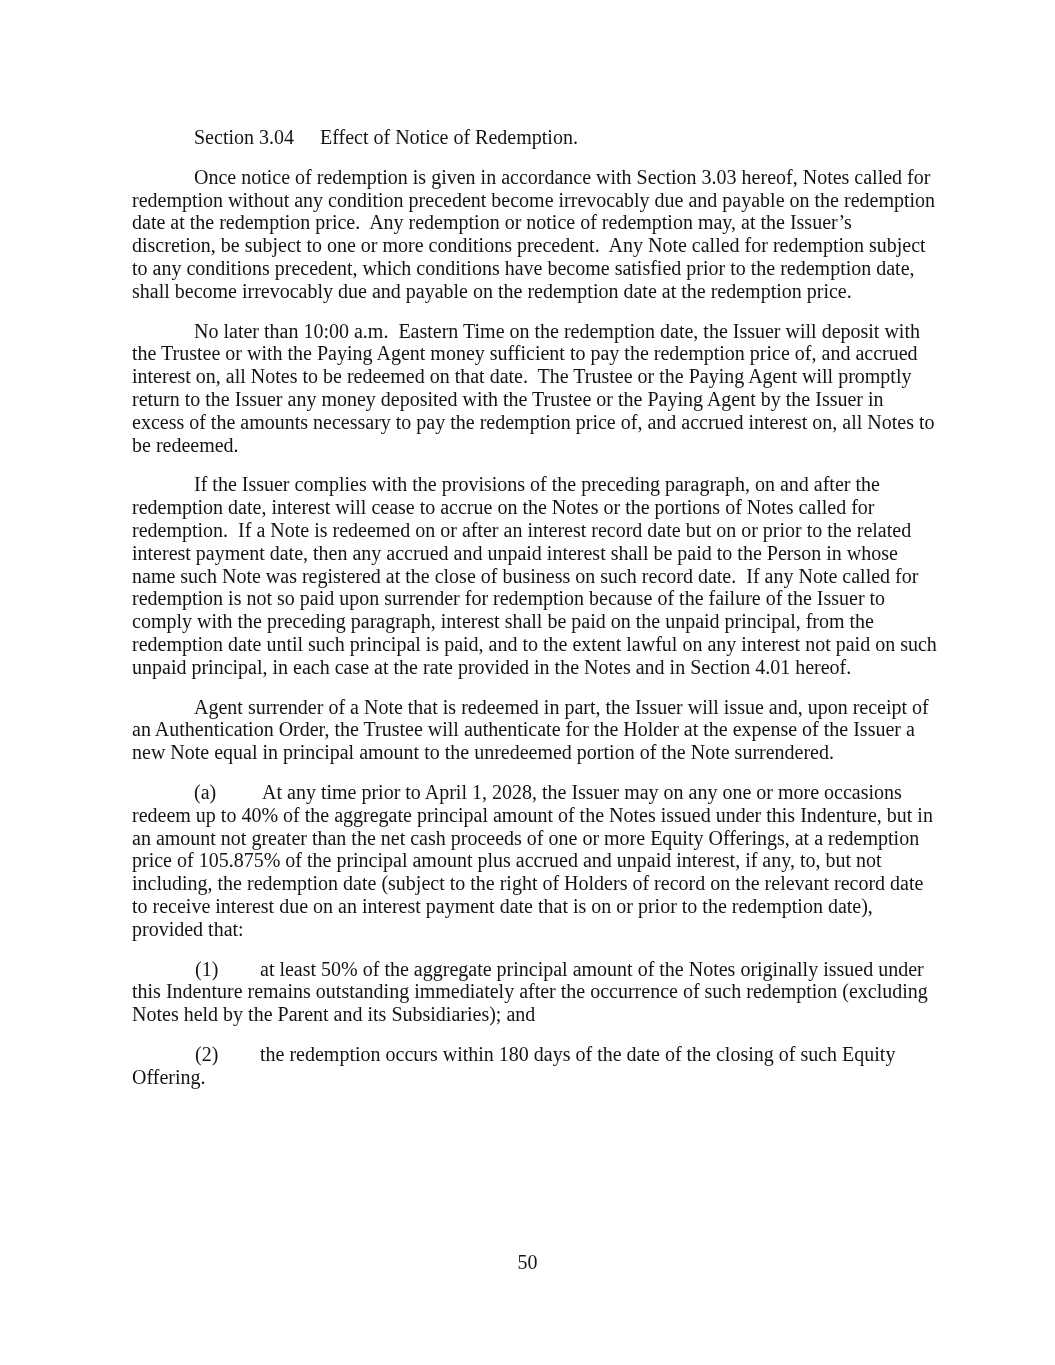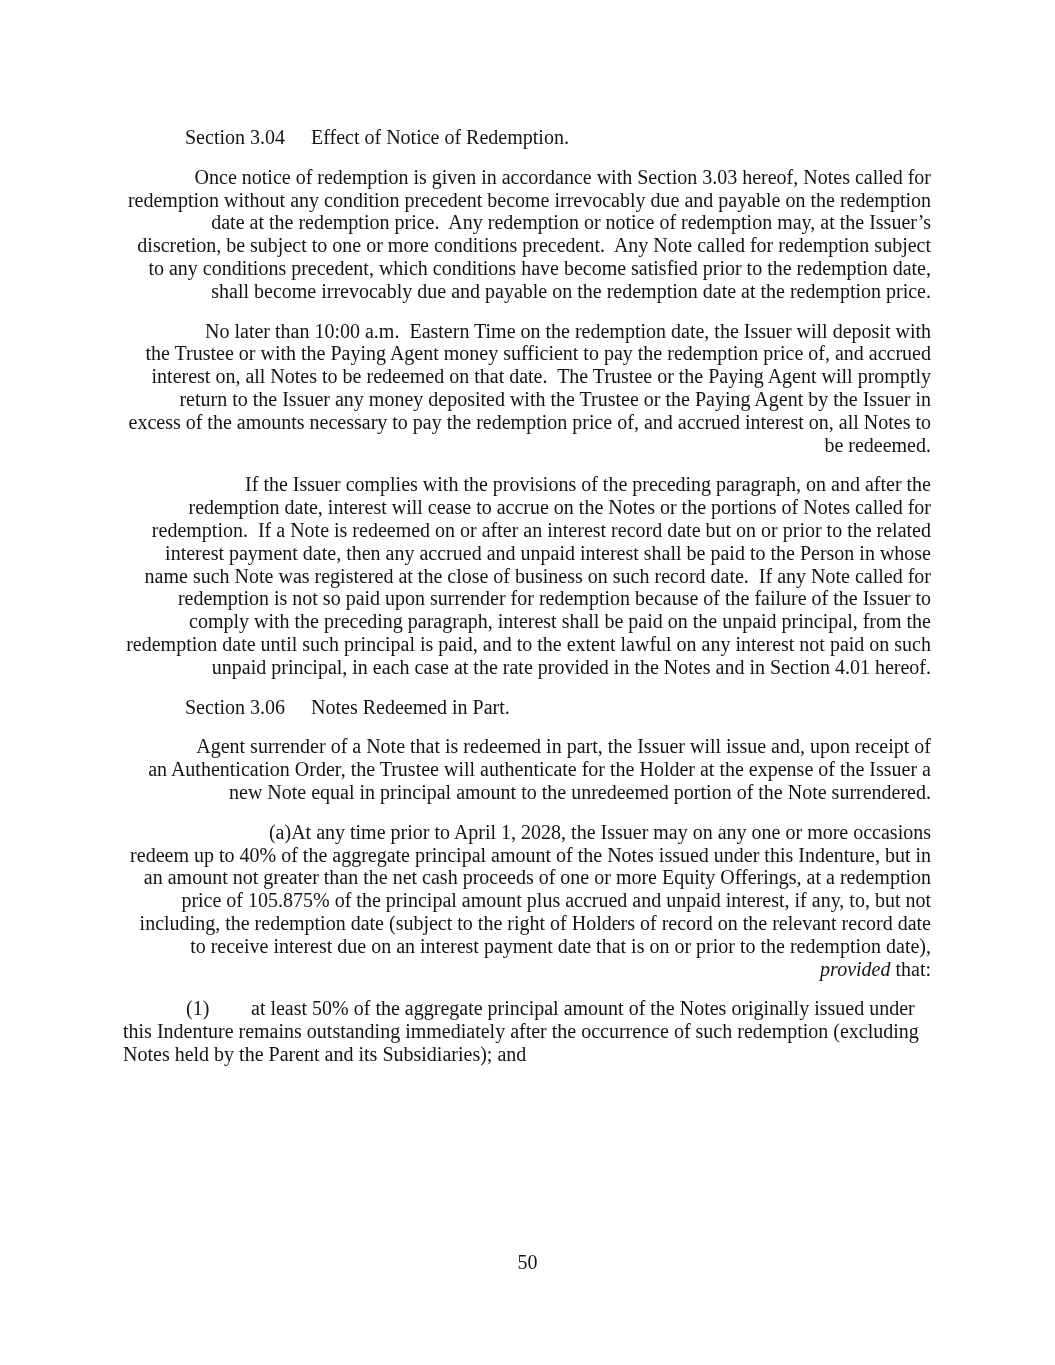--- a/index.html
+++ b/index.html
@@ -13,58 +13,56 @@
     height: 1365px;
     background: #ffffff;
     font-family: "Liberation Serif", "DejaVu Serif", serif;
     font-size: 20px;
     line-height: 22.8px;
     color: #141414;
     overflow: hidden;
   }
   .content {
     position: absolute;
-    left: 123px;
+    left: 132px;
     top: 126px;
     width: 808px;
   }
   .content p {
     margin: 0 0 17px 0;
   }
   .heading {
     text-indent: 62px;
   }
   .sec-label {
     display: inline-block;
     width: 126px;
     text-indent: 0;
   }
   .para {
     text-indent: 62px;
     white-space: pre-wrap;
-    text-align: right;
   }
   .marker-ab {
     display: inline-block;
     width: 68px;
     text-indent: 0;
   }
   .sub {
     margin-left: 60px;
     text-indent: 63px;
     white-space: pre-wrap;
     font-family: Liberation Serif, serif;
   }
   .marker-sub {
     display: inline-block;
     width: 65px;
     text-indent: 0;
   }
   .it {
-    font-style: italic;
   }
   .page-number {
     position: absolute;
     top: 1251px;
     left: 0;
     width: 1055px;
     text-align: center;
   }
 </style>
 </head>
@@ -75,27 +73,27 @@
 
     <p class="heading"><span class="sec-label">Section 3.04</span><span class="sec-title">Effect of Notice of Redemption.</span></p>
 
     <p class="para">Once notice of redemption is given in accordance with Section 3.03 hereof, Notes called for redemption without any condition precedent become irrevocably due and payable on the redemption date at the redemption price.  Any redemption or notice of redemption may, at the Issuer’s discretion, be subject to one or more conditions precedent.  Any Note called for redemption subject to any conditions precedent, which conditions have become satisfied prior to the redemption date, shall become irrevocably due and payable on the redemption date at the redemption price.</p>
 
 
     <p class="para">No later than 10:00 a.m.  Eastern Time on the redemption date, the Issuer will deposit with the Trustee or with the Paying Agent money sufficient to pay the redemption price of, and accrued interest on, all Notes to be redeemed on that date.  The Trustee or the Paying Agent will promptly return to the Issuer any money deposited with the Trustee or the Paying Agent by the Issuer in excess of the amounts necessary to pay the redemption price of, and accrued interest on, all Notes to be redeemed.</p>
 
     <p class="para">If the Issuer complies with the provisions of the preceding paragraph, on and after the redemption date, interest will cease to accrue on the Notes or the portions of Notes called for redemption.  If a Note is redeemed on or after an interest record date but on or prior to the related interest payment date, then any accrued and unpaid interest shall be paid to the Person in whose name such Note was registered at the close of business on such record date.  If any Note called for redemption is not so paid upon surrender for redemption because of the failure of the Issuer to comply with the preceding paragraph, interest shall be paid on the unpaid principal, from the redemption date until such principal is paid, and to the extent lawful on any interest not paid on such unpaid principal, in each case at the rate provided in the Notes and in Section 4.01 hereof.</p>
 
-    <p class="heading"><span class="sec-label">Section 3.06</span><span class="sec-title">Notes Redeemed in Part.</span></p>
 
     <p class="para">Agent surrender of a Note that is redeemed in part, the Issuer will issue and, upon receipt of an Authentication Order, the Trustee will authenticate for the Holder at the expense of the Issuer a new Note equal in principal amount to the unredeemed portion of the Note surrendered.</p>
 
 
     <p class="para"><span class="marker-ab">(a)</span><span>At any time prior to April 1, 2028, the Issuer may on any one or more occasions redeem up to 40% of the aggregate principal amount of the Notes issued under this Indenture, but in an amount not greater than the net cash proceeds of one or more Equity Offerings, at a redemption price of 105.875% of the principal amount plus accrued and unpaid interest, if any, to, but not including, the redemption date (subject to the right of Holders of record on the relevant record date to receive interest due on an interest payment date that is on or prior to the redemption date), </span><span class="it">provided</span><span> that:</span></p>
 
     <p class="sub"><span class="marker-sub">(1)</span><span>at least 50% of the aggregate principal amount of the Notes originally issued under this Indenture remains outstanding immediately after the occurrence of such redemption (excluding Notes held by the Parent and its Subsidiaries); and</span></p>
 
+    <p class="sub"><span class="marker-sub">(2)</span><span>the redemption occurs within 180 days of the date of the closing of such Equity Offering.</span></p>
 
 
   </div>
 
   <div class="page-number">50</div>
 </div>
 
 </body></html>

